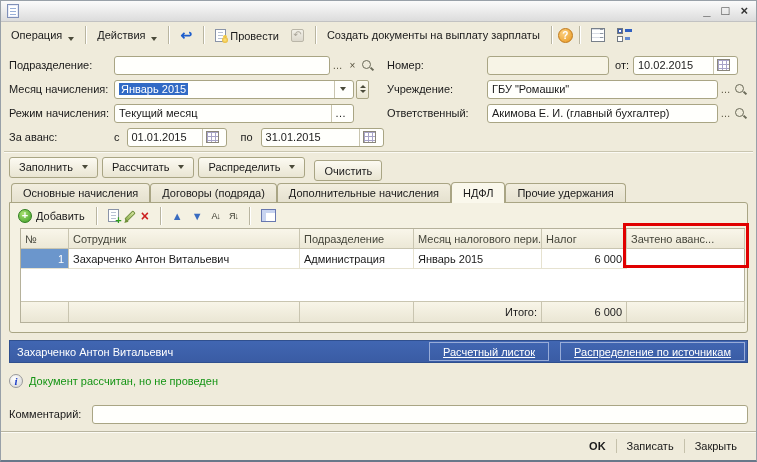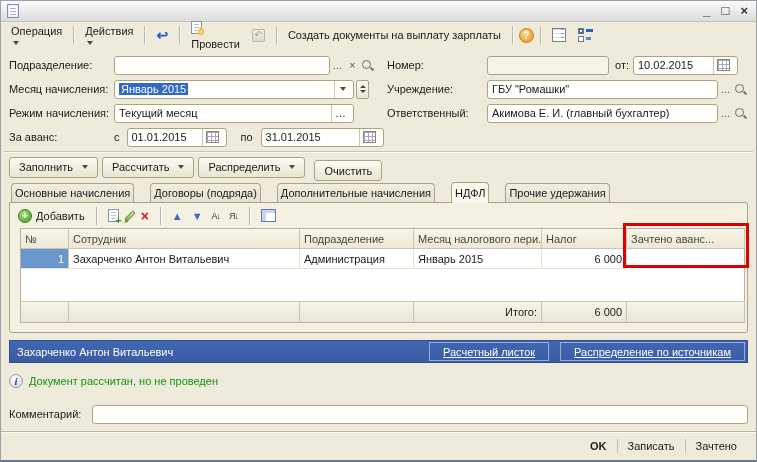--- a/index.html
+++ b/index.html
@@ -20,21 +20,21 @@
   .doc-ico { width:12px; height:14px; background:#FFF; border:1px solid #8090B8;
     box-shadow:inset 0 0 0 1px #E8ECF8; position:relative; }
   .doc-ico::after { content:""; position:absolute; left:2px; top:3px; width:6px; height:7px;
     background:repeating-linear-gradient(#9AB0D8 0 1px, transparent 1px 3px); }
   .win-controls { margin-left:auto; display:flex; gap:11px; color:#333; font-size:13px;
     font-weight:bold; align-items:center; }
   .win-controls span { line-height:14px; }
   
   .toolbar { height:26px; flex:0 0 26px; display:flex; align-items:center; padding:0 5px;
     gap:2px; }
-  .tbtn { display:flex; align-items:flex-start; gap:4px; padding:2px 5px; border-radius:2px;flex-direction:column; }
+  .tbtn { display:flex; align-items:flex-end; gap:4px; padding:2px 5px; border-radius:2px; }
   .caret { width:0; height:0; border-left:3px solid transparent; border-right:3px solid transparent;
     border-top:4px solid #4A4A3A; margin-left:2px; }
   .vsep { width:1px; height:18px; background:#B9B5A0; box-shadow:1px 0 0 #FFFFFF; margin:0 4px; flex:0 0 1px; }
   .nav-arrow { color:#1E5ECC; font-size:14px; font-weight:bold; line-height:12px; }
   .pg { width:11px; height:13px; background:#FFF; border:1px solid #8A94A8; position:relative; }
   .pg::before { content:""; position:absolute; left:2px; top:2px; width:5px; height:7px;
     background:repeating-linear-gradient(#B8C2D4 0 1px, transparent 1px 3px); }
   .pg.coins::after { content:""; position:absolute; right:-3px; bottom:-2px; width:6px; height:6px;
     border-radius:50%; background:radial-gradient(#FFE680,#E0A820); box-shadow:0 -3px 0 -1px #F0C840; }
   .gray-ico { width:13px; height:13px; background:linear-gradient(#F2F0E8,#DCD8CC);
@@ -83,23 +83,23 @@
   .spin i { width:0; height:0; border-left:3px solid transparent; border-right:3px solid transparent; }
   .spin .up { border-bottom:3px solid #4A4A3A; } .spin .dn { border-top:3px solid #4A4A3A; }
   .hsep { flex:0 0 2px; border-top:1px solid #C9C5AF; border-bottom:1px solid #FBFAF4; margin:0 3px; }
   
   .actions-row { flex:0 0 26px; display:flex; align-items:center; gap:4px; padding:0 8px; }
   .abtn { height:21px; padding:0 9px; border:1px solid #A9A584; border-radius:3px;
     background:linear-gradient(#FCFAF2,#E9E5D2); display:flex; align-items:center; gap:7px; }
   .abtn.gap { margin-left:5px;margin-top:7px; }
   
   .tabs { flex:0 0 21px; display:flex; align-items:flex-end; padding-left:10px; }
-  .tab { height:19px; padding:0 3px; border:1px solid #A9A584; border-bottom:none;
+  .tab { height:19px; padding:0 11px; border:1px solid #A9A584; border-bottom:none;
     border-radius:4px 4px 0 0; background:linear-gradient(#F2EEDF,#E5E1CF);
-    display:flex; align-items:center; margin-right:16px; position:relative; }
+    display:flex; align-items:center; margin-right:0; position:relative; }
   .tab.active { height:21px; background:#FAF8EC; margin-bottom:-1px; z-index:3; }
   
   .panel { flex:0 0 131px; margin:0 8px; border:1px solid #A9A584; border-radius:0 3px 3px 3px;
     background:#F4F1E2; position:relative; z-index:2; }
   .grid-toolbar { height:25px; display:flex; align-items:center; gap:5px; padding:0 6px; }
   .add-ico { width:14px; height:14px; border-radius:50%;
     background:radial-gradient(circle at 35% 30%, #A8E070, #3E9E28); border:1px solid #2E7E1E;
     color:#FFF; font-weight:bold; font-size:11px; line-height:11px;
     display:flex; align-items:center; justify-content:center; }
   .gt-btn { display:flex; align-items:center; gap:4px; padding:1px 2px; }
@@ -401,17 +401,17 @@
   <div class="comment-row">
     <span class="flabel">Комментарий:</span>
     <span class="field"></span>
   </div>
 
   <div class="bottombar">
     <span class="bbtn ok">OK</span>
     <span class="bsep"></span>
     <span class="bbtn">Записать</span>
     <span class="bsep"></span>
-    <span class="bbtn">Зачтено</span>
+    <span class="bbtn">Закрыть</span>
   </div>
 
   <div class="hl-box"></div>
 </div>
 
 </body></html>

